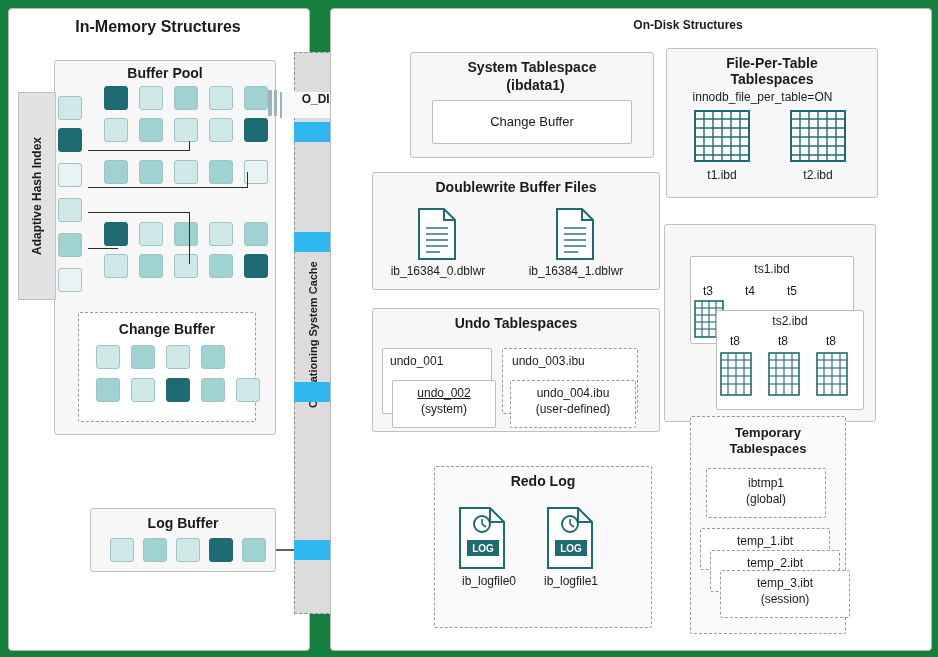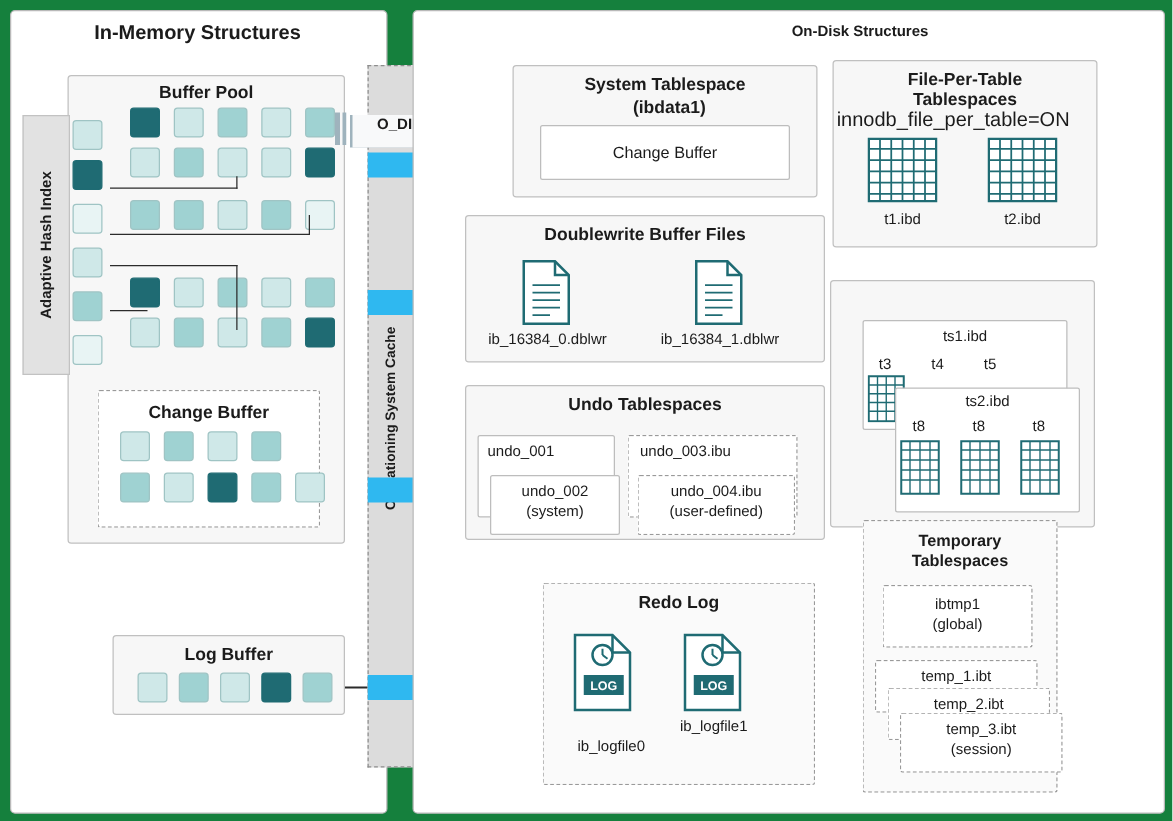--- a/index.html
+++ b/index.html
@@ -146,21 +146,21 @@
 
   <div class="box solid-box" style="left:410px;top:52px;width:244px;height:106px;"></div>
   <div class="lbl bold" style="left:410px;top:60px;width:244px;font-size:14px;">System Tablespace</div>
   <div class="lbl bold" style="left:410px;top:78px;width:251px;font-size:14px;">(ibdata1)</div>
   <div class="box white-box" style="left:432px;top:100px;width:200px;height:44px;"></div>
   <div class="lbl" style="left:432px;top:115px;width:200px;font-size:13px;">Change Buffer</div>
 
   <div class="box solid-box" style="left:666px;top:48px;width:212px;height:150px;"></div>
   <div class="lbl bold" style="left:666px;top:56px;width:212px;font-size:14px;">File-Per-Table</div>
   <div class="lbl bold" style="left:666px;top:72px;width:212px;font-size:14px;">Tablespaces</div>
-  <div class="lbl" style="left:666px;top:90px;width:193px;font-size:16px;">innodb_file_per_table=ON</div>
+  <div class="lbl" style="left:666px;top:90px;width:193px;font-size:12px;">innodb_file_per_table=ON</div>
 
   <svg class="tbl-icon" style="left:694px;top:110px;width:56px;height:52px;" viewBox="0 0 56 52">
     <rect x="1" y="1" width="54" height="50" fill="#ffffff" stroke="#1f6b73" stroke-width="2"></rect>
     <g stroke="#1f6b73" stroke-width="1.4">
       <line x1="10" y1="1" x2="10" y2="51"></line>
         <line x1="19" y1="1" x2="19" y2="51"></line>
       <line x1="28" y1="1" x2="28" y2="51"></line>
         <line x1="37" y1="1" x2="37" y2="51"></line>
       <line x1="46" y1="1" x2="46" y2="51"></line>
       <line x1="1" y1="9" x2="55" y2="9"></line>
@@ -279,21 +279,21 @@
         <line x1="1" y1="32" x2="31" y2="32"></line>
     </g>
   </svg>
 
   <div class="box solid-box" style="left:372px;top:308px;width:288px;height:124px;"></div>
   <div class="lbl bold" style="left:372px;top:316px;width:288px;font-size:14px;">Undo Tablespaces</div>
 
   <div class="box white-box" style="left:382px;top:348px;width:110px;height:66px;"></div>
   <div class="lbl" style="left:382px;top:354px;width:110px;font-size:12px;text-align:left;padding-left:8px;box-sizing:border-box;">undo_001</div>
   <div class="box white-box" style="left:392px;top:380px;width:104px;height:48px;"></div>
-  <div class="lbl" style="left:392px;top:386px;width:104px;font-size:12px;">undo_002</div>
+  <div class="lbl" style="left:392px;top:386px;width:104px;font-size:12px;text-decoration:underline;">undo_002</div>
   <div class="lbl" style="left:392px;top:402px;width:104px;font-size:12px;">(system)</div>
 
   <div class="box dashed-box" style="left:502px;top:348px;width:136px;height:66px;"></div>
   <div class="lbl" style="left:502px;top:354px;width:136px;font-size:12px;text-align:left;padding-left:10px;box-sizing:border-box;">undo_003.ibu</div>
   <div class="box dashed-box" style="left:510px;top:380px;width:126px;height:48px;"></div>
   <div class="lbl" style="left:510px;top:386px;width:126px;font-size:12px;">undo_004.ibu</div>
   <div class="lbl" style="left:510px;top:402px;width:126px;font-size:12px;">(user-defined)</div>
 
   <div class="box dashed-box" style="left:690px;top:416px;width:156px;height:218px;background:#fafafa;"></div>
   <div class="lbl bold" style="left:690px;top:426px;width:156px;font-size:13px;">Temporary</div>
@@ -316,21 +316,21 @@
 
   <svg class="doc-icon" style="left:456px;top:506px;width:54px;height:64px;" viewBox="0 0 54 64">
     <path d="M4,2 L34,2 L48,16 L48,62 L4,62 Z" fill="#ffffff" stroke="#1f6b73" stroke-width="2"></path>
     <path d="M34,2 L34,16 L48,16" fill="none" stroke="#1f6b73" stroke-width="2"></path>
     <circle cx="26" cy="18" r="8" fill="#ffffff" stroke="#1f6b73" stroke-width="2"></circle>
     <line x1="26" y1="13" x2="26" y2="18" stroke="#1f6b73" stroke-width="1.6"></line>
     <line x1="26" y1="18" x2="30" y2="21" stroke="#1f6b73" stroke-width="1.6"></line>
     <rect x="11" y="34" width="32" height="16" fill="#1f6b73"></rect>
     <text x="27" y="46" font-family="Liberation Sans, sans-serif" font-size="10" font-weight="bold" fill="#ffffff" text-anchor="middle">LOG</text>
   </svg>
-  <div class="lbl" style="left:434px;top:574px;width:110px;font-size:12px;margin-top:16px;">ib_logfile0</div>
+  <div class="lbl" style="left:434px;top:574px;width:110px;font-size:12px;">ib_logfile0</div>
 
   <svg class="doc-icon" style="left:544px;top:506px;width:54px;height:64px;" viewBox="0 0 54 64">
     <path d="M4,2 L34,2 L48,16 L48,62 L4,62 Z" fill="#ffffff" stroke="#1f6b73" stroke-width="2"></path>
     <path d="M34,2 L34,16 L48,16" fill="none" stroke="#1f6b73" stroke-width="2"></path>
     <circle cx="26" cy="18" r="8" fill="#ffffff" stroke="#1f6b73" stroke-width="2"></circle>
     <line x1="26" y1="13" x2="26" y2="18" stroke="#1f6b73" stroke-width="1.6"></line>
     <line x1="26" y1="18" x2="30" y2="21" stroke="#1f6b73" stroke-width="1.6"></line>
     <rect x="11" y="34" width="32" height="16" fill="#1f6b73"></rect>
     <text x="27" y="46" font-family="Liberation Sans, sans-serif" font-size="10" font-weight="bold" fill="#ffffff" text-anchor="middle">LOG</text>
   </svg>

